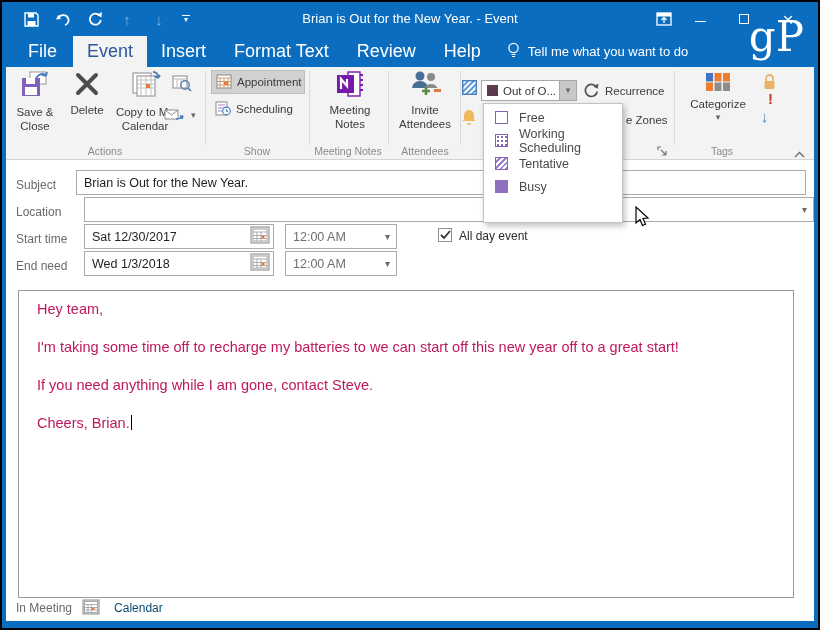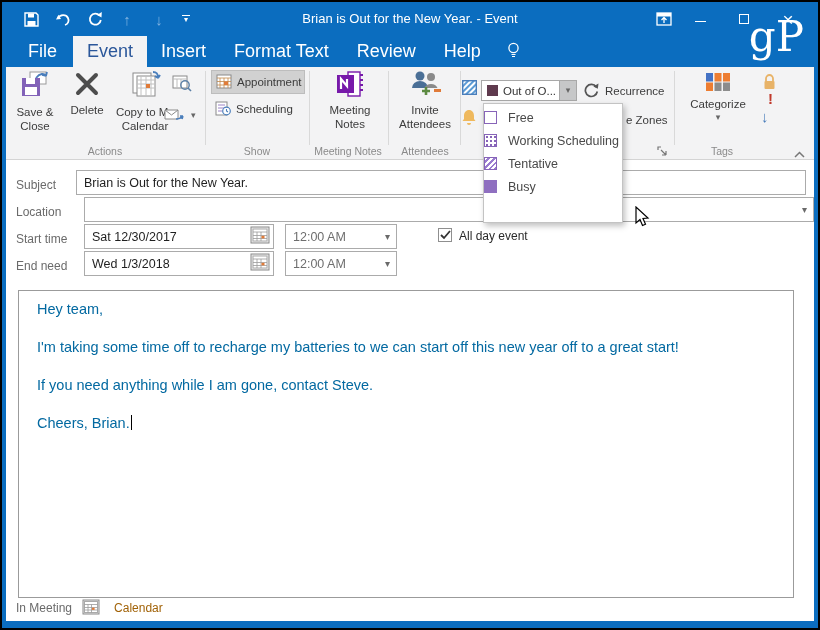--- a/index.html
+++ b/index.html
@@ -60,45 +60,45 @@
   .sw-elsewhere { border:1.5px solid #8764b8;
      background-image:radial-gradient(#8764b8 1px, transparent 1.1px); background-size:4px 4px; background-color:#fff; }
   .sw-tentative { border:1.5px solid #8764b8;
      background:repeating-linear-gradient(135deg,#fff 0 2px,#9a7cd0 2px 4px); }
   .sw-busy { background:#8f6fc0; }
   .sw-oof { background:#5f3a4e; }
 
   
   .status-dd { position:absolute; left:481px; top:101px; width:140px; height:120px; background:#fff;
     border:1px solid #c3c3c3; box-shadow:2px 3px 6px rgba(0,0,0,0.25); z-index:50; padding-top:2px; }
-  .status-dd .item { height:23px; display:flex; align-items:center; gap:11px; 
+  .status-dd .item { height:23px; display:flex; align-items:center; gap:11px; padding-left:11px;
     font-size:12.5px; color:#494949; }
   .status-dd .item.hl { background:#d0d0d0; }
 
   
   .content { position:absolute; left:4px; right:4px; top:158px; bottom:7px; background:#fff; }
   .flabel { position:absolute; left:10px; font-size:12px; color:#6a6a6a; }
   .field { position:absolute; background:#fff; border:1px solid #ababab; display:flex; align-items:center;
     font-size:12.5px; color:#1f1f1f; }
   .field .fval { padding-left:7px; white-space:nowrap; }
   .field .dis { color:#6e6e6e; }
   .field .rightarrow { margin-left:auto; padding-right:6px; color:#6a6a6a; font-size:10px; }
   .dp-icon { margin-left:auto; margin-right:3px; }
   .checkbox { position:absolute; width:14px; height:14px; border:1px solid #8f8f8f; background:#fff;
     display:flex; align-items:center; justify-content:center; }
   .cb-label { position:absolute; font-size:12px; color:#2a2a2a; }
 
   .bodybox { position:absolute; left:12px; top:130px; width:776px; height:308px; border:1px solid #9b9b9b;
-    padding:10px 20px 0 18px; font-size:14.5px; color:#0369a1; }
+    padding:10px 20px 0 18px; font-size:14.5px; color:#be185d; }
   .bodybox p { margin:0 0 21px 0; line-height:17px; }
   .tcaret { display:inline-block; width:1.5px; height:15px; background:#000; vertical-align:-2px; margin-left:1px; }
 
   .footer { position:absolute; left:10px; bottom:4px; height:18px; display:flex; align-items:center; gap:10px;
     font-size:12px; color:#6a6a6a; }
-  .footer .fold { color:#a16207; margin-left:4px; }
+  .footer .fold { color:#0c4a6e; margin-left:4px; }
 
   
   .cursor { position:absolute; left:630px; top:204px; z-index:60; }
 </style>
 </head>
 <body>
 
 <div id="screen">
 <div id="window">
 
@@ -157,20 +157,21 @@
     <div class="tab">Format Text</div>
     <div class="tab">Review</div>
     <div class="tab">Help</div>
     <div class="tellme">
       <span>
         <svg width="13" height="17" viewBox="0 0 13 17">
               <circle cx="6.5" cy="6" r="4.6" fill="none" stroke="#fff" stroke-width="1.3"></circle>
               <path d="M4.5 12.5 h4 M5 14.5 h3" stroke="#fff" stroke-width="1.2"></path>
             </svg>
       </span>
+      <span>Tell me what you want to do</span>
     </div>
   </div>
 
   <div class="ribbon">
 
     <div class="bigbtn" style="left:2px; width:54px;">
       <span>
         <svg width="34" height="30" viewBox="0 0 34 30">
               <rect x="12" y="2" width="16" height="12" fill="#fff" stroke="#9a9a9a"></rect>
               <path d="M18 8 C22 3 26 3 28 6 M28 6 l1-4 m-1 4 l-4-1" stroke="#4a7ebb" stroke-width="1.8" fill="none"></path>

